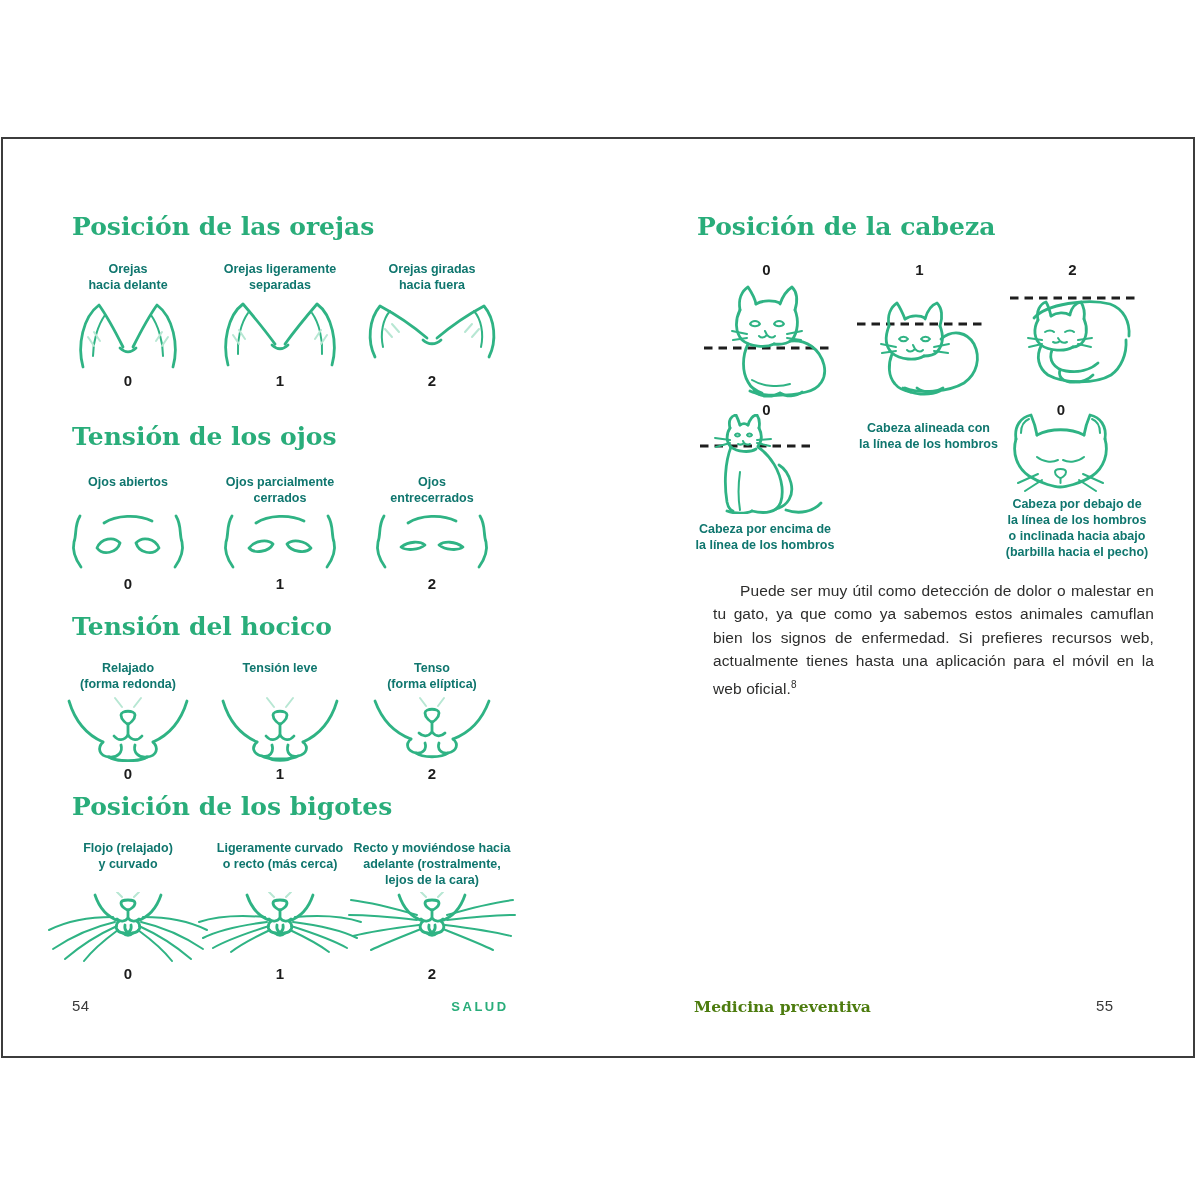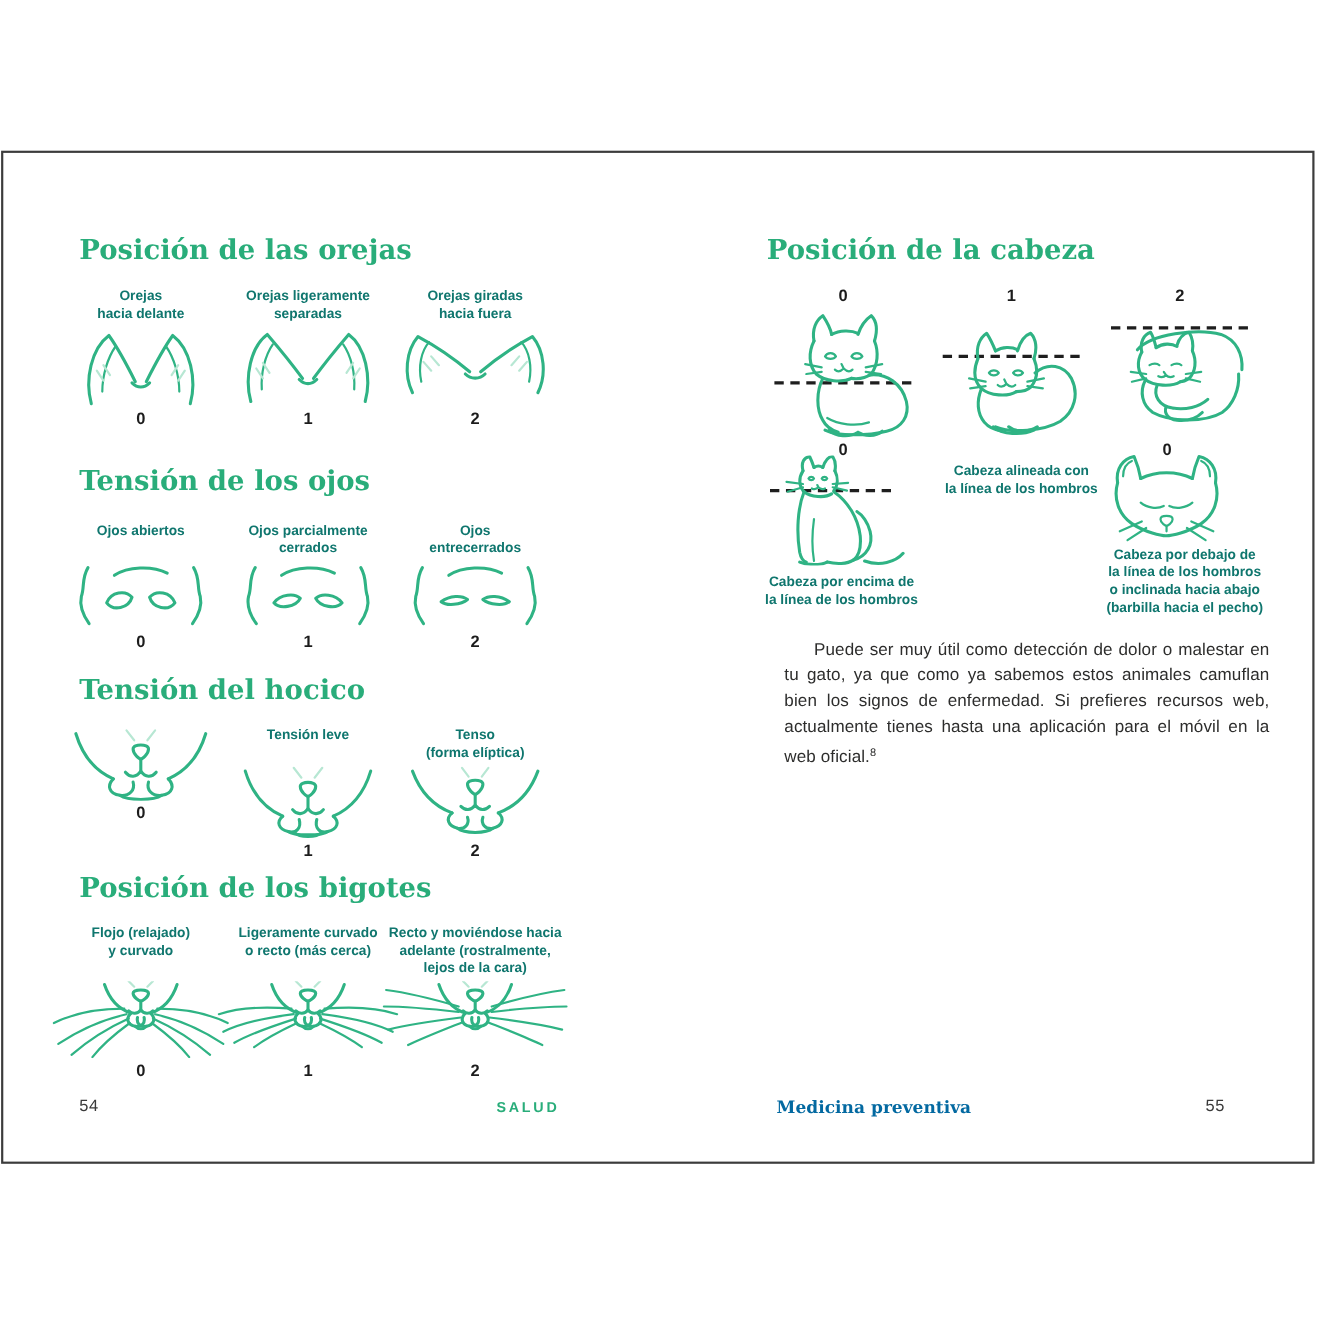--- a/index.html
+++ b/index.html
@@ -26,21 +26,21 @@
   .thin{stroke-width:2;}
   .hint{fill:none;stroke:#b7e7d3;stroke-width:2;stroke-linecap:round;}
   .dash{stroke:#1e1e1e;stroke-width:3;stroke-dasharray:8.5 6;}
   .para{position:absolute;left:697px;top:563px;width:441px;margin:16px;
         font-size:15.5px;line-height:23.4px;color:#2d2d2c;text-align:justify;
         text-indent:27px;letter-spacing:0.1px;}
   .para sup{font-size:10px;}
   .pagenum{position:absolute;font-size:15px;color:#3a3a3a;letter-spacing:0.5px;}
   .running{position:absolute;font-size:13px;font-weight:bold;color:#29ad7a;letter-spacing:2.5px;}
   .chapter{position:absolute;font-family:"DejaVu Serif",serif;font-weight:bold;
-           font-size:15.5px;color:#0369a1;margin-left:12px;}
+           font-size:15.5px;color:#4d7c0f;}
 </style>
 </head>
 <body>
 
 <div class="canvas">
   <div class="frame"></div>
 
   <h2 class="h2" style="left:72px;top:212px">Posición de las orejas</h2>
 
   <div class="figrow row-c36" style="left:52px;top:261px">
@@ -122,20 +122,22 @@
         <path class="art" d="M67,35 C72,31 83,31 91,37 C86,41 73,40 67,35 Z"></path>
       </svg>
       <div class="score">2</div>
     </figure>
   </div>
 
   <h2 class="h2" style="left:72px;top:612px">Tensión del hocico</h2>
 
   <div class="figrow row-c34" style="left:52px;top:660px">
     <figure class="col">
+      <figcaption class="cap">Relajado
+(forma redonda)</figcaption>
       <svg width="130" height="66" viewBox="0 0 130 66">
         <path class="art" d="M6,5 C12,25 24,39 40,46"></path>
         <path class="art" d="M124,5 C118,25 106,39 90,46"></path>
         <path class="art" d="M40,46 C34,52 36,60 46,61 C55,62 60,56 58,49"></path>
         <path class="art" d="M90,46 C96,52 94,60 84,61 C75,62 70,56 72,49"></path>
         <path class="art" d="M46,61 C53,66 77,66 84,61"></path>
         <path class="art" d="M58,19 C58,14 72,14 72,19 C72,24 66,28 65,28 C64,28 58,24 58,19 Z"></path>
         <path class="art" d="M65,28 L65,39"></path>
         <path class="art" d="M65,39 C61,45 55,45 51,40 M65,39 C69,45 75,45 79,40"></path>
         <path class="hint" d="M59,11 L52,2 M71,11 L78,2"></path>

